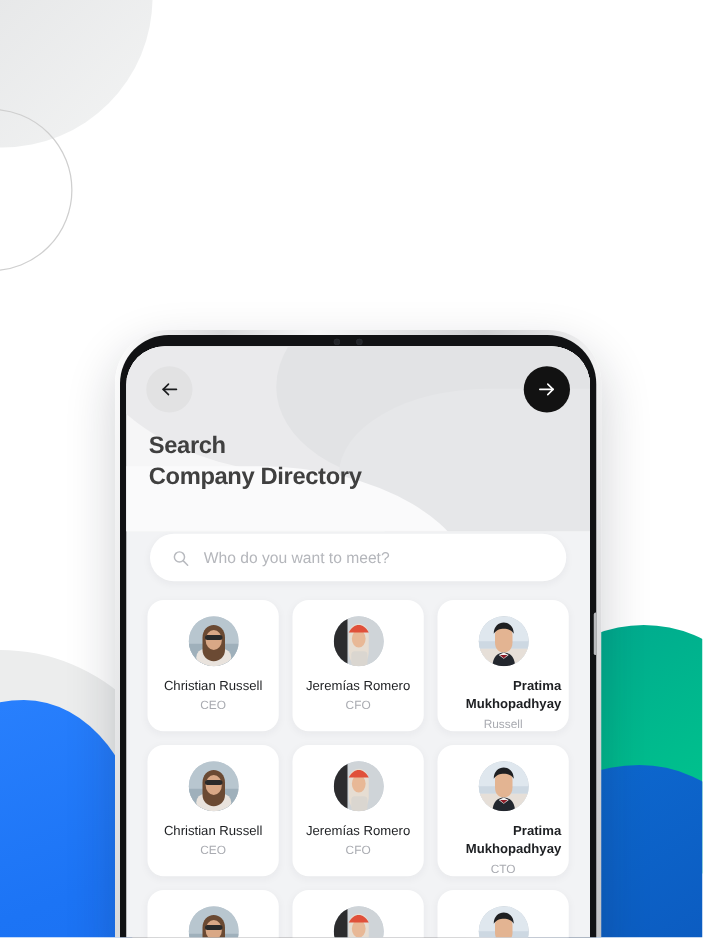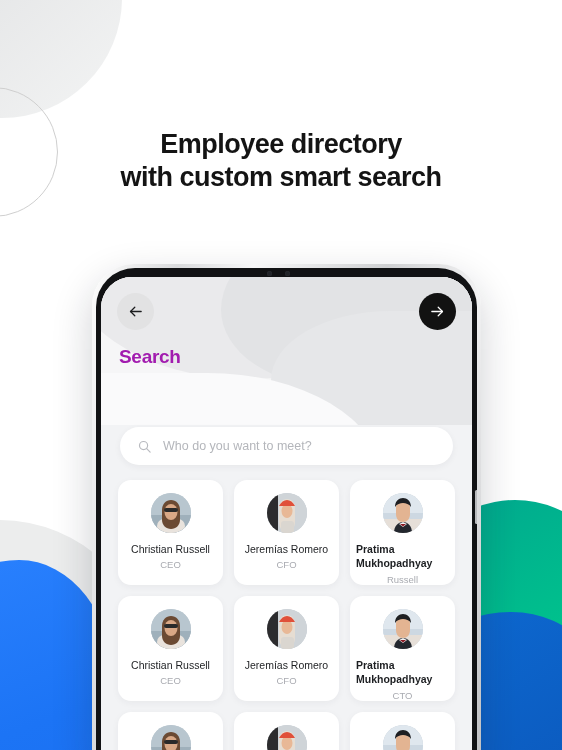--- a/index.html
+++ b/index.html
@@ -106,21 +106,21 @@
 
   .nav-btn{
     position:absolute; width:37px; height:37px; border-radius:50%;
     display:flex; align-items:center; justify-content:center;
   }
   .nav-back{ left:16px; top:16px; background:#e2e2e3; }
   .nav-fwd{ right:16px; top:16px; background:#121212; }
 
   .title{
     position:absolute; left:18px; top:68px;
-    color:#a21caf; font-size:19px; font-weight:bold; line-height:1.3;
+    color:#404040; font-size:19px; font-weight:bold; line-height:1.3;
     letter-spacing:-0.3px;
   }
 
   
   .searchbar{
     position:absolute; left:19px; right:19px; top:150px;
     height:38px; border-radius:19px; background:#fff;
     display:flex; align-items:center; gap:11px; padding:16px 17px;
     box-shadow:0 2px 7px rgba(30,35,50,.055);
   }
@@ -137,43 +137,39 @@
     padding:13px 6px 0 6px;
     box-shadow:0 2px 7px rgba(30,35,50,.05);
   }
   .avatar{
     width:40px; height:40px; border-radius:50%;
     overflow:hidden; position:relative; flex:none;
     background:#c3ccd4;
   }
   .name{
     margin-top:9px; color:#1d1f22; font-size:10.5px;
-    font-weight:500; text-align:left; line-height:1.38;
+    font-weight:500; text-align:right; line-height:1.38;
   }
   .role{ margin-top:3px; color:#a9abb1; font-size:9.5px; text-align:right; }
   .card.tall .name{ font-size:10.5px;font-weight:bold; }
 </style>
 </head>
 <body>
 
 <div class="stage">
 
   <div class="deco">
     <div class="blob-gray-top"></div>
     <div class="circle-outline"></div>
     <div class="blob-gray-bottom"></div>
     <div class="blob-green"></div>
     <div class="blob-blue-deep"></div>
     <div class="blob-blue"></div>
   </div>
 
-  <div class="headline">
-    <div>Employee directory</div>
-    <div>with custom smart search</div>
-  </div>
 
   <div class="phone">
     <div class="phone-bezel">
       <div class="cam cam-a"></div>
       <div class="cam cam-b"></div>
 
       <div class="screen">
 
         <div class="hdr">
           <div class="wave w1"></div>
@@ -190,20 +186,21 @@
 
           <div class="nav-btn nav-fwd">
             <svg width="17" height="17" viewBox="0 0 24 24" fill="none" stroke="#ffffff" stroke-width="1.8" stroke-linecap="round" stroke-linejoin="round">
               <line x1="4" y1="12" x2="19" y2="12"></line>
               <polyline points="13,6 19,12 13,18"></polyline>
             </svg>
           </div>
 
           <div class="title">
             <div>Search</div>
+            <div>Company Directory</div>
           </div>
         </div>
 
         <div class="searchbar">
           <svg width="15" height="15" viewBox="0 0 24 24" fill="none" stroke="#b8babf" stroke-width="1.9" stroke-linecap="round">
             <circle cx="10.5" cy="10.5" r="6.5"></circle>
             <line x1="15.5" y1="15.5" x2="21" y2="21"></line>
           </svg>
           <span class="search-ph">Who do you want to meet?</span>
         </div>

